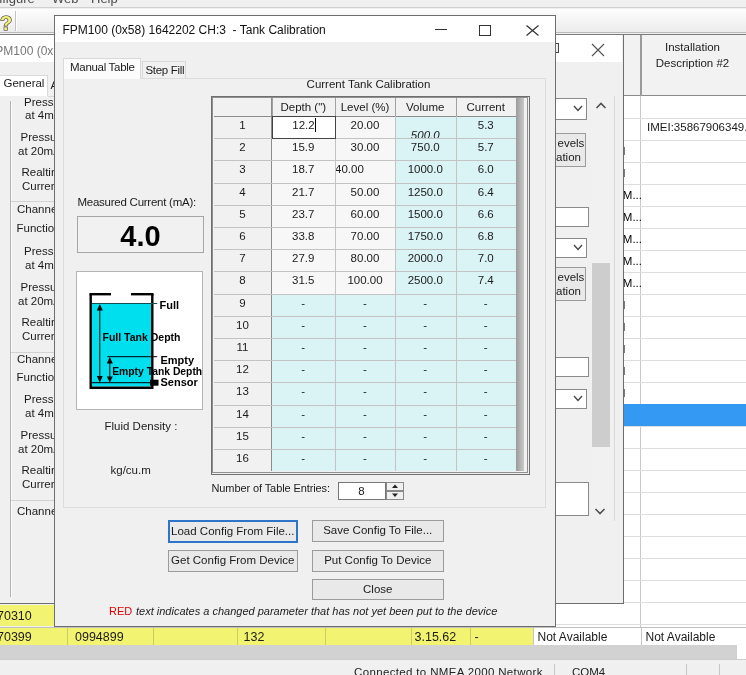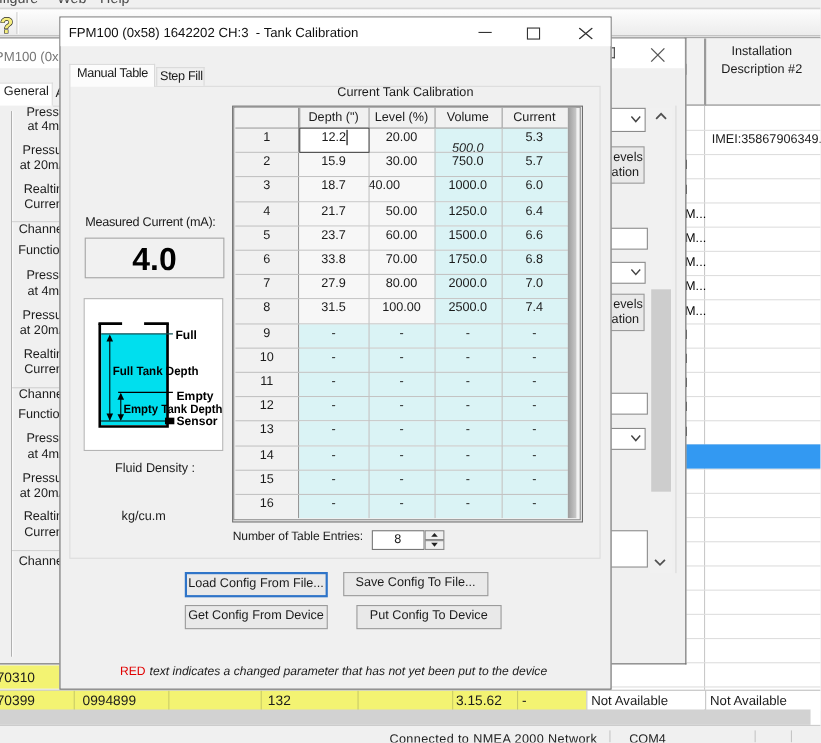--- a/index.html
+++ b/index.html
@@ -498,21 +498,22 @@
     <div class="a" style="left:0;top:9px;width:18px;height:9px;background:#f0f0f0;border:1px solid #8a8a8a;">
       <svg width="16" height="7" viewBox="0 0 16 7" style="position:absolute;left:0;top:0.5px;">
           <path d="M8 5 L5 1.5 L11 1.5 Z" fill="#222"></path>
         </svg>
     </div>
   </div>
 
   <div class="btn a" style="left:113.5px;top:504px;width:129.5px;height:22.5px;border:2px solid #2e74c8;line-height:18.5px;">Load Config From File...</div>
   <div class="btn a" style="left:257.5px;top:504px;width:131.5px;height:21.5px;line-height:19.5px;">Save Config To File...</div>
   <div class="btn a" style="left:113.5px;top:534px;width:129.5px;height:21.5px;line-height:19.5px;">Get Config From Device</div>
-  <div class="btn a" style="left:257.5px;top:534px;width:131.5px;height:21.5px;line-height:19.5px;margin-left:12px;">Put Config To Device</div>
+  <div class="btn a" style="left:257.5px;top:534px;width:131.5px;height:21.5px;line-height:19.5px;">Put Config To Device</div>
+  <div class="btn a" style="left:257.5px;top:562.5px;width:131.5px;height:21.5px;line-height:19.5px;">Close</div>
 
   <div class="tx" style="left:54.5px;top:588.5px;font-size:11px;color:#e00000;">RED</div>
   <div class="tx" style="left:81.5px;top:588.5px;font-size:11px;font-style:italic;">text indicates a changed parameter that has not yet been put to the device</div>
 </div>
 
 <style>
 .btn { background:#e9e9e9; border:1px solid #9b9b9b; font-size:11.5px; text-align:center; line-height:21px; }
 </style>
 
 </body></html>

